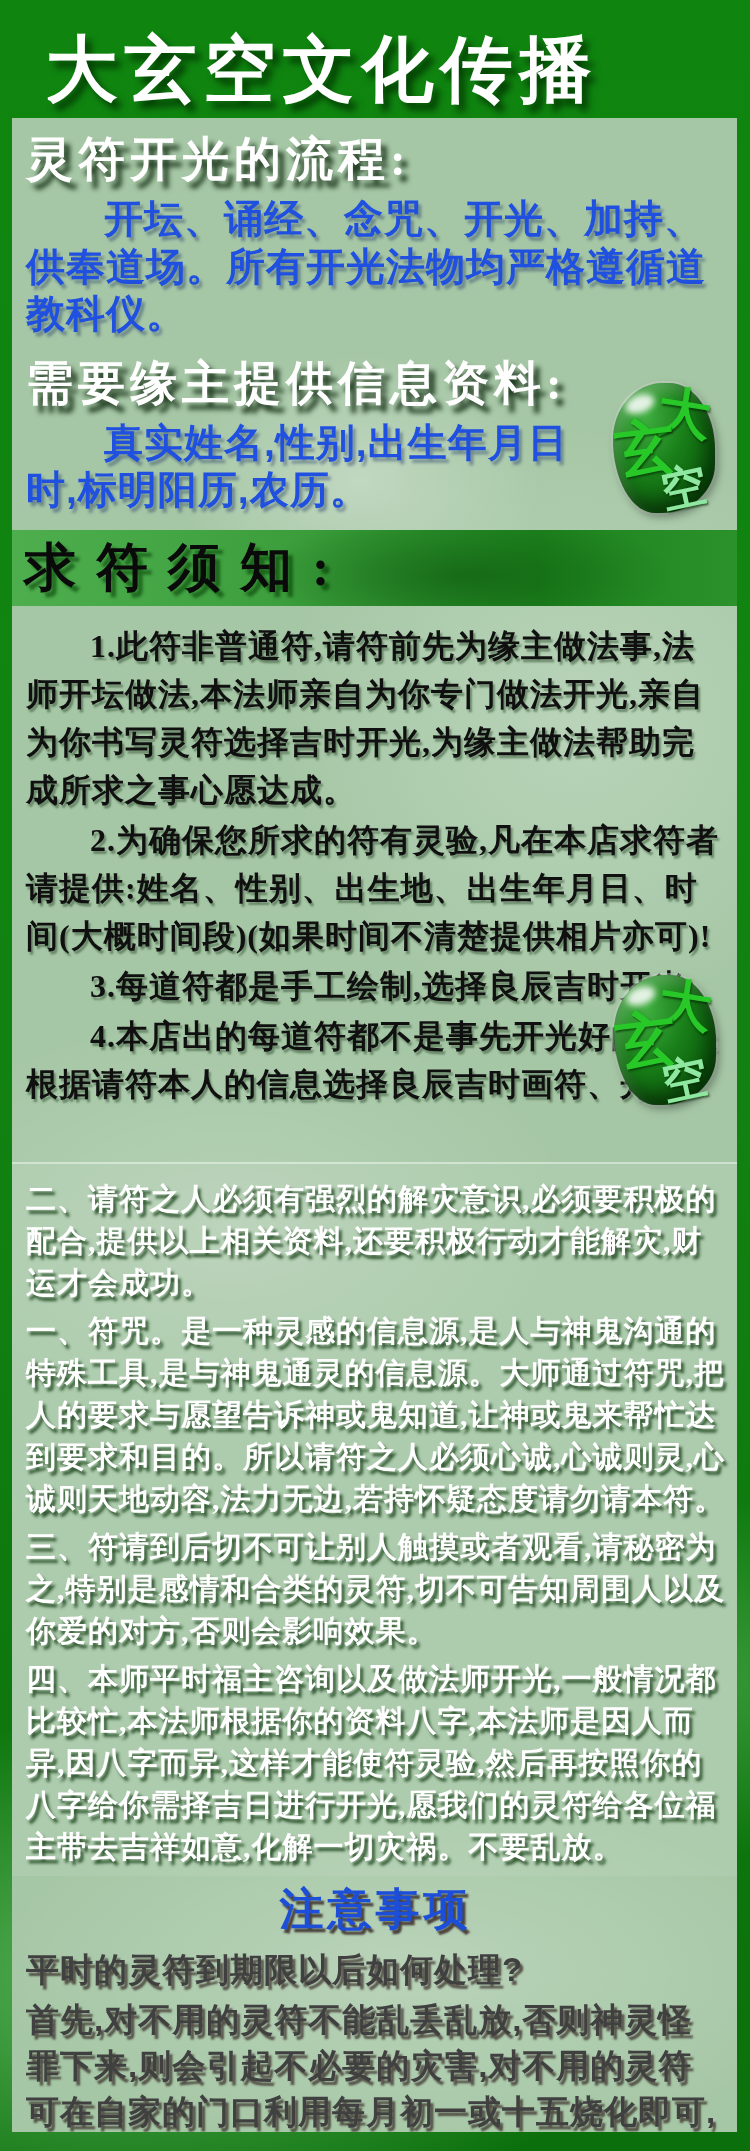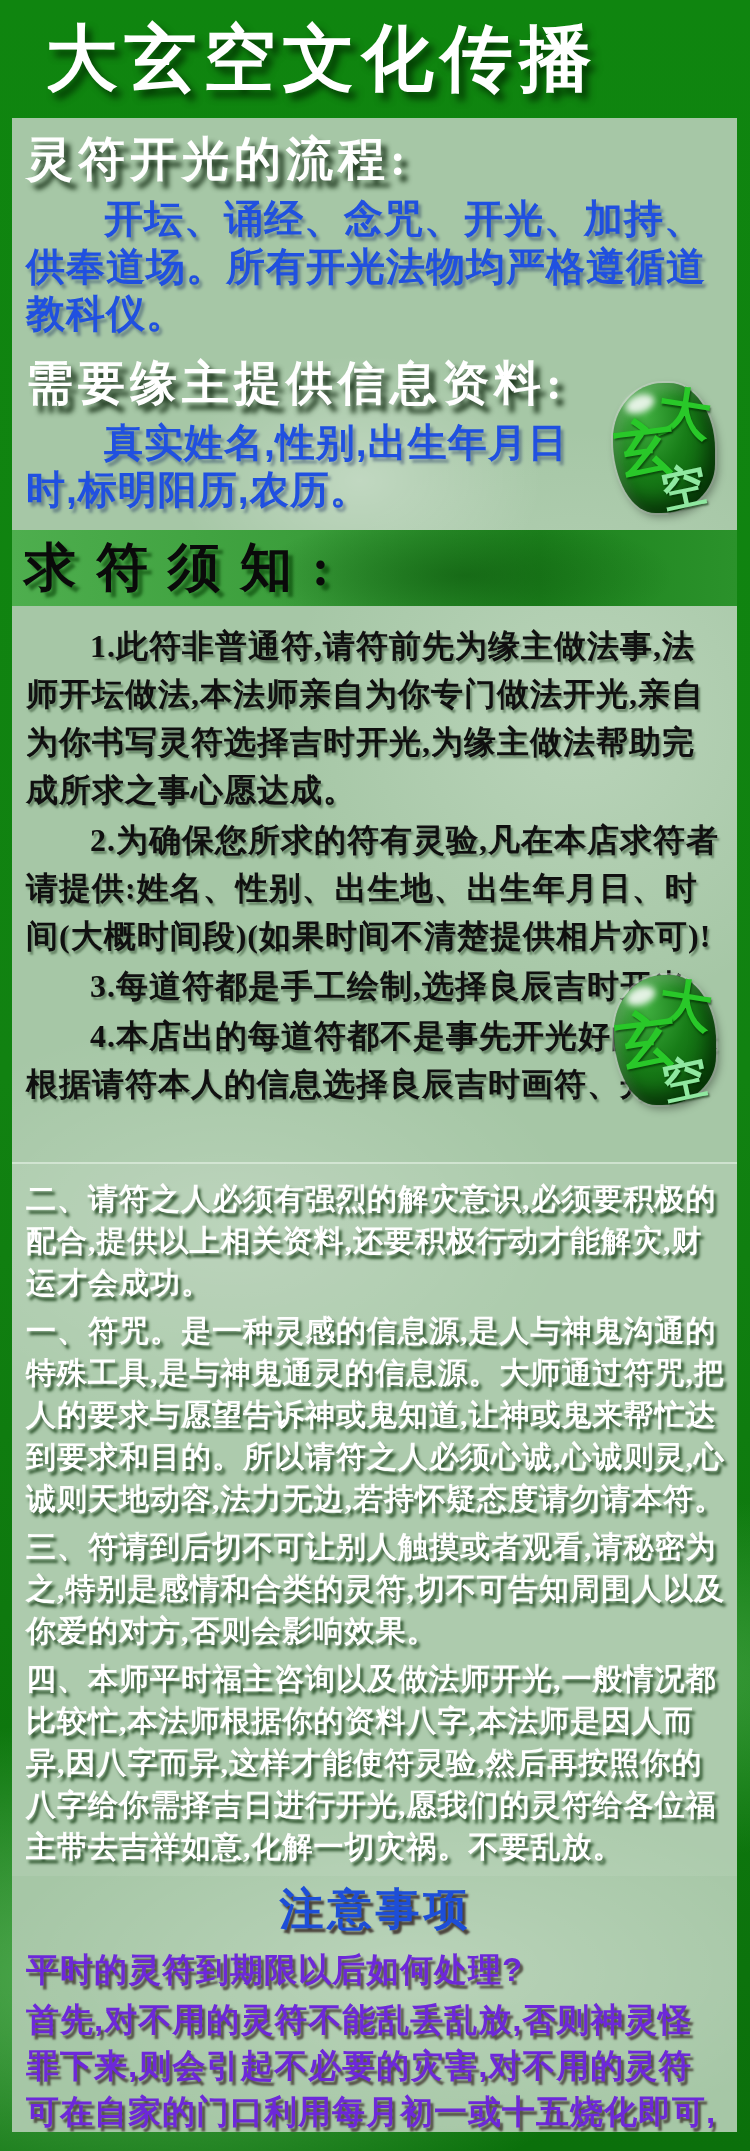--- a/index.html
+++ b/index.html
@@ -8,21 +8,21 @@
     font-family: "Liberation Sans", "DejaVu Sans", sans-serif;
     background:
       radial-gradient(ellipse 820px 420px at 18% 92%, rgba(150,225,150,0.55), rgba(150,225,150,0) 62%),
       radial-gradient(ellipse 700px 300px at 88% 78%, rgba(140,220,140,0.35), rgba(140,220,140,0) 60%),
       linear-gradient(180deg, #0f850f 0%, #118211 50%, #0b700b 100%);
   }
 
   
   .header {
     position: absolute; top: 0; left: 0; width: 644px; height: 118px;
-    display: flex; align-items: center; justify-content: center;
+    display: flex; align-items: flex-end; justify-content: center;
   }
   .title {
     margin: 0; color: #ffffff; font-size: 72px; font-weight: bold;
     font-family: "Liberation Serif", "DejaVu Serif", serif;
     letter-spacing: 7px; white-space: nowrap;
     text-shadow: 6px 7px 7px rgba(0,45,0,0.8);
   }
 
   
   .panel {
@@ -92,21 +92,21 @@
   }
 
   
   .sec-warning { padding: 4px 12px 10px 14px; }
   .warning-title {
     margin: 0 0 8px 0; text-align: center; color: #1d4ed8;
     font-size: 44px; font-weight: bold; letter-spacing: 4px;
     text-shadow: 3px 4px 2px rgba(40,20,20,0.75);
   }
   .warning-q, .warning-body {
-    margin: 0; color: #6d28d9; font-size: 33px; font-weight: bold;
+    margin: 0; color: #404040; font-size: 33px; font-weight: bold;
     line-height: 1.40; letter-spacing: 1px;
     text-shadow: 3px 4px 2px rgba(40,20,20,0.65);
   }
   .warning-q { margin-bottom: 4px; }
 
   
   .logo {
     position: absolute; width: 102px; height: 130px;
     background: radial-gradient(ellipse at 32% 26%, #3fae3f 0%, #187d18 42%, #0c5e0c 78%, #084c08 100%);
     border-radius: 52% 48% 56% 44% / 46% 54% 40% 60%;

